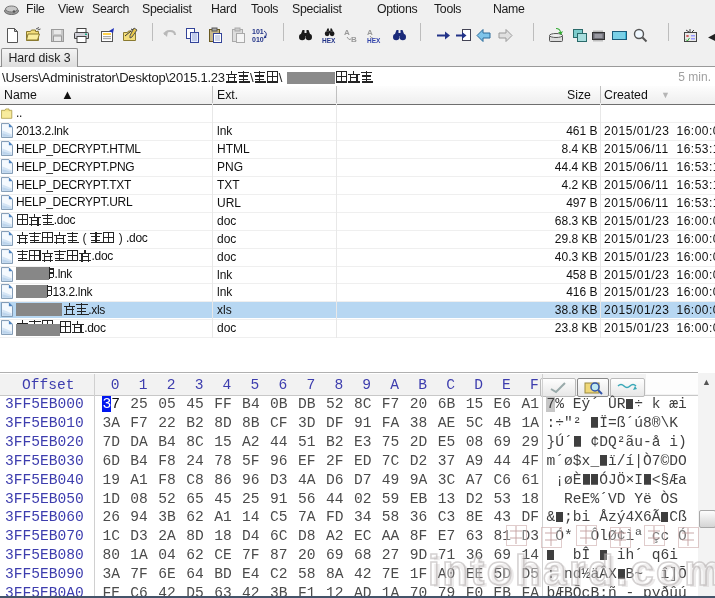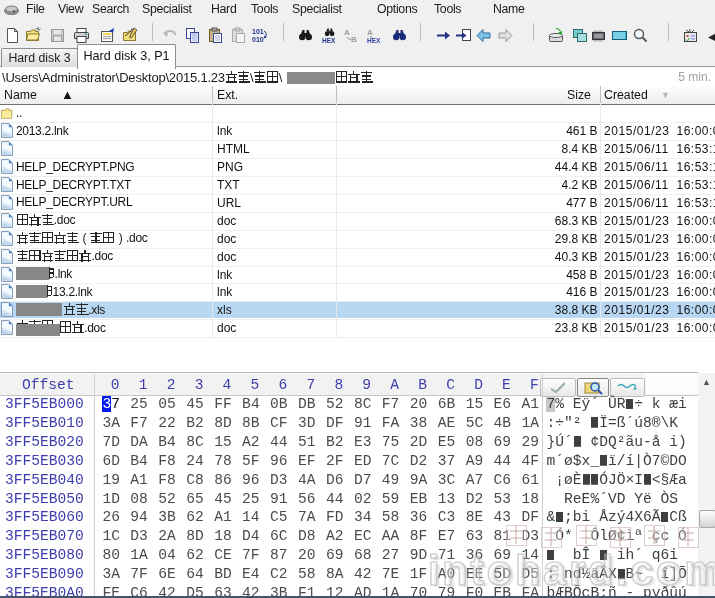--- a/index.html
+++ b/index.html
@@ -204,21 +204,20 @@
       <path d="M4.5 8 l2 2 m0-2 l-2 2" stroke="#c33"></path>
       <path d="M4 12.5 l1.5 1.5 2-3" stroke="#3a3" fill="none"></path>
       <rect x="9" y="8" width="4" height="1.5" fill="#99f"></rect>
       <rect x="9" y="11" width="4" height="1.5" fill="#99f"></rect>
     </svg>
     <div style="position:absolute;left:708px;top:12px;font-size:10px;color:#222">◀</div>
   </div>
 <div id="tabbar">
     <div style="position:absolute;left:0;top:22px;width:715px;height:1px;background:#9a9a9a"></div>
   <div class="tab1">Hard disk 3</div>
-  <div class="tab2">Hard disk 3, P1</div>
 </div>
 <div id="pathbar">
  <span class="p" id="pathtext">\Users\Administrator\Desktop\2015.1.23<span class="cj"><i style="left:5px;top:0;width:1.15px;height:4px"></i><i style="left:0;top:3px;width:100%;height:1.15px"></i><i style="left:2px;top:6px;width:8px;height:1.15px"></i><i style="left:0;bottom:0;width:100%;height:1.15px"></i><i style="left:2px;top:3px;width:1.15px;height:9px"></i><i style="right:2px;top:3px;width:1.15px;height:9px"></i></span><span class="cj"><i style="left:0;top:1px;width:100%;height:1.15px"></i><i style="left:5px;top:0;width:1.15px;height:100%"></i><i style="left:1px;top:4.5px;width:9px;height:1.15px"></i><i style="left:1px;top:8px;width:9px;height:1.15px"></i><i style="left:1px;bottom:0;width:100%;height:1.15px"></i></span>\<span class="cj"><i style="left:0;top:1px;width:100%;height:1.15px"></i><i style="left:5px;top:0;width:1.15px;height:100%"></i><i style="left:1px;top:4.5px;width:9px;height:1.15px"></i><i style="left:1px;top:8px;width:9px;height:1.15px"></i><i style="left:1px;bottom:0;width:100%;height:1.15px"></i></span><span class="cj"><i style="left:0;top:0;width:100%;height:1.15px"></i><i style="left:0;top:5px;width:100%;height:1.15px"></i><i style="left:0;bottom:0;width:100%;height:1.15px"></i><i style="left:0;top:0;width:1.15px;height:100%"></i><i style="right:0;top:0;width:1.15px;height:100%"></i><i style="left:5px;top:0;width:1.15px;height:100%"></i></span>\<span style="display:inline-block;width:5px"></span><span style="display:inline-block;width:48px;height:12px;background:#8a8a8a;vertical-align:-2px"></span><span class="cj"><i style="left:0;top:0;width:100%;height:1.15px"></i><i style="left:0;top:5px;width:100%;height:1.15px"></i><i style="left:0;bottom:0;width:100%;height:1.15px"></i><i style="left:0;top:0;width:1.15px;height:100%"></i><i style="right:0;top:0;width:1.15px;height:100%"></i><i style="left:5px;top:0;width:1.15px;height:100%"></i></span><span class="cj"><i style="left:5px;top:0;width:1.15px;height:4px"></i><i style="left:0;top:3px;width:100%;height:1.15px"></i><i style="left:2px;top:6px;width:8px;height:1.15px"></i><i style="left:0;bottom:0;width:100%;height:1.15px"></i><i style="left:2px;top:3px;width:1.15px;height:9px"></i><i style="right:2px;top:3px;width:1.15px;height:9px"></i></span><span class="cj"><i style="left:0;top:1px;width:100%;height:1.15px"></i><i style="left:5px;top:0;width:1.15px;height:100%"></i><i style="left:1px;top:4.5px;width:9px;height:1.15px"></i><i style="left:1px;top:8px;width:9px;height:1.15px"></i><i style="left:1px;bottom:0;width:100%;height:1.15px"></i></span></span>
  <span class="m">5 min.</span>
 </div>
 <div id="lhead">
   <span class="c" style="left:4px">Name</span>
   <span class="c" style="left:61px;top:1px;font-size:13px">▲</span>
   <span class="c" style="left:217px">Ext.</span>
   <span class="c" style="left:567px">Size</span>
@@ -249,20 +248,21 @@
       <span class="dt">2015/01/23</span>
       <span class="tm">16:00:00</span>
     </div>
     <div class="row" style="top:140.2px">
       <svg class="fico" width="13" height="16" viewBox="0 0 13 16">
         <path d="M0.5 0.5 L8.5 0.5 L12.5 4.5 L12.5 15.5 L0.5 15.5 Z" fill="#f4f9fe" stroke="#7590ac"></path>
         <path d="M1.5 8 L11.5 12 L11.5 14.5 L1.5 14.5 Z" fill="#d3e4f5"></path>
         <path d="M1.5 11 L11.5 14 L11.5 14.8 L1.5 14.8 Z" fill="#bcd4ec"></path>
         <path d="M8.5 0.5 L12.5 4.5 L8.5 4.5 Z" fill="#4a82c0"></path>
       </svg>
+      <span class="nm">HELP_DECRYPT.HTML</span>
       <span class="ex">HTML</span>
       <span class="sz">8.4 KB</span>
       <span class="dt">2015/06/11</span>
       <span class="tm">16:53:18</span>
     </div>
     <div class="row" style="top:158.1px">
       <svg class="fico" width="13" height="16" viewBox="0 0 13 16">
         <path d="M0.5 0.5 L8.5 0.5 L12.5 4.5 L12.5 15.5 L0.5 15.5 Z" fill="#f4f9fe" stroke="#7590ac"></path>
         <path d="M1.5 8 L11.5 12 L11.5 14.5 L1.5 14.5 Z" fill="#d3e4f5"></path>
         <path d="M1.5 11 L11.5 14 L11.5 14.8 L1.5 14.8 Z" fill="#bcd4ec"></path>
@@ -289,21 +289,21 @@
     </div>
     <div class="row" style="top:193.9px">
       <svg class="fico" width="13" height="16" viewBox="0 0 13 16">
         <path d="M0.5 0.5 L8.5 0.5 L12.5 4.5 L12.5 15.5 L0.5 15.5 Z" fill="#f4f9fe" stroke="#7590ac"></path>
         <path d="M1.5 8 L11.5 12 L11.5 14.5 L1.5 14.5 Z" fill="#d3e4f5"></path>
         <path d="M1.5 11 L11.5 14 L11.5 14.8 L1.5 14.8 Z" fill="#bcd4ec"></path>
         <path d="M8.5 0.5 L12.5 4.5 L8.5 4.5 Z" fill="#4a82c0"></path>
       </svg>
       <span class="nm">HELP_DECRYPT.URL</span>
       <span class="ex">URL</span>
-      <span class="sz">477 B</span>
+      <span class="sz">497 B</span>
       <span class="dt">2015/06/11</span>
       <span class="tm">16:53:18</span>
     </div>
     <div class="row" style="top:211.8px">
       <svg class="fico" width="13" height="16" viewBox="0 0 13 16">
         <path d="M0.5 0.5 L8.5 0.5 L12.5 4.5 L12.5 15.5 L0.5 15.5 Z" fill="#f4f9fe" stroke="#7590ac"></path>
         <path d="M1.5 8 L11.5 12 L11.5 14.5 L1.5 14.5 Z" fill="#d3e4f5"></path>
         <path d="M1.5 11 L11.5 14 L11.5 14.8 L1.5 14.8 Z" fill="#bcd4ec"></path>
         <path d="M8.5 0.5 L12.5 4.5 L8.5 4.5 Z" fill="#4a82c0"></path>
       </svg>

